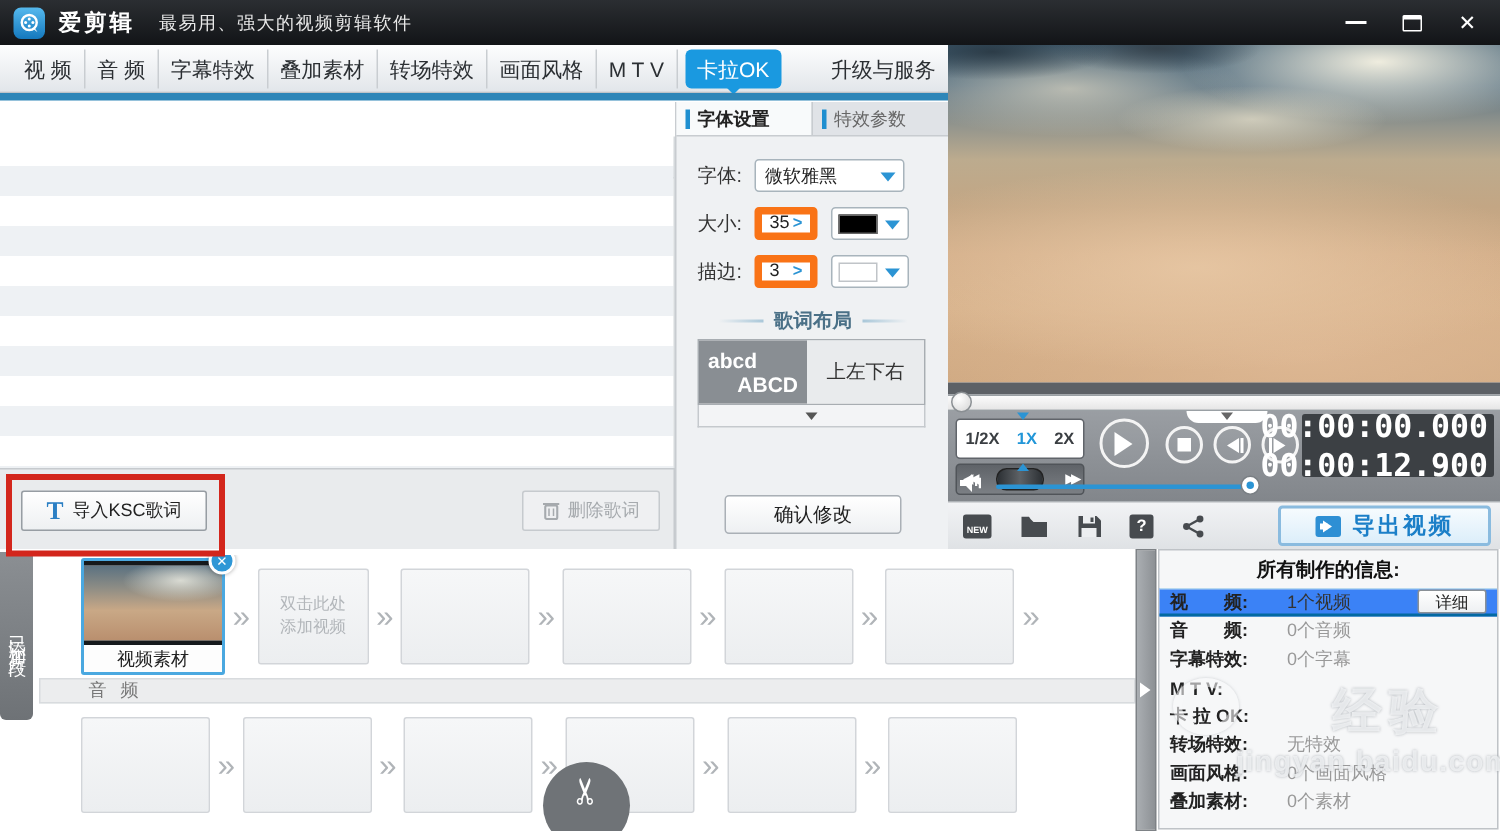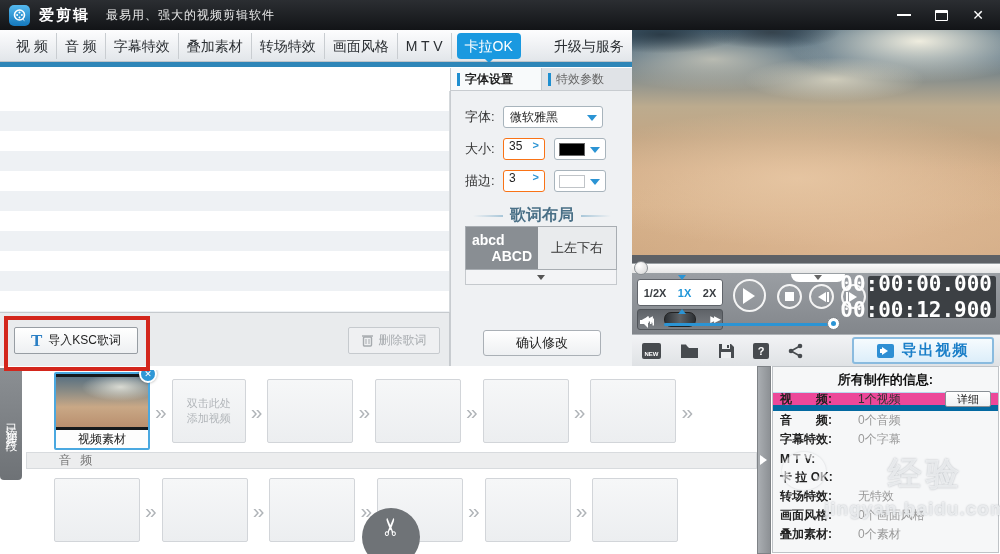--- a/index.html
+++ b/index.html
@@ -60,29 +60,29 @@
   .stab .bluebar { width:3px; height:13px; background:#1f8fd0; flex:0 0 auto; }
   .stab.active { background:#f8fafb; font-weight:bold; color:#222; }
   .stab.inactive { background:#e0e3e7; color:#666; border-left:1px solid #c8ccd0; }
   .frow { position:absolute; left:0; width:182px; height:22px; display:flex; align-items:center; }
   .frow .flabel { width:38px; margin-left:14px; font-size:13px; color:#333; }
   .row-font { top:38px; } .row-size { top:70px; } .row-stroke { top:102px; }
   .sel { height:22px; background:#fff; border:1px solid #a8b4bc; border-radius:3px;
     display:flex; align-items:center; font-size:12px; color:#222; padding-left:6px; }
   .sel-font { width:100px; }
   .dd-tri { margin-left:auto; margin-right:5px; width:0; height:0; border:5px solid transparent; border-top:6px solid #2b94d4; margin-top:6px; }
-  .spin { width:42px; height:22px; background:#fff; border:1px solid #f97316; border-radius:3px;
-    display:flex; align-items:flex-start; font-size:12px; color:#222; padding:0 5px; }
+  .spin { width:42px; height:22px; background:#fff; border:5px solid #f97316; border-radius:3px;
+    display:flex; align-items:flex-end; font-size:12px; color:#222; padding:0 5px; }
   .spin .arr { margin-left:auto; color:#2b94d4; font-weight:bold; font-size:11px; }
   .swatch { width:52px; height:22px; margin-left:9px; background:#fff; border:1px solid #a8b4bc; border-radius:3px;
     display:flex; align-items:center; padding-left:4px; }
   .chip { width:26px; height:13px; border:1px solid #666; }
   .chip.black { background:#000; } .chip.white { background:#fff; border-color:#c0c4c8; }
   .layout-head { position:absolute; top:137px; left:0; width:182px; display:flex; align-items:center; justify-content:center;
-    gap:7px; font-size:16px; font-weight:bold; color:#4a7087; }
+    gap:7px; font-size:13px; font-weight:bold; color:#4a7087; }
   .hl-l { width:30px; height:2px; background:linear-gradient(90deg,rgba(170,200,218,0),#a9c7d9); }
   .hl-r { width:30px; height:2px; background:linear-gradient(90deg,#a9c7d9,rgba(170,200,218,0)); }
   .layout-box { position:absolute; top:158px; left:14px; width:152px; height:44px; border:1px solid #a8adb2; display:flex; background:#fff; }
   .lb-left { width:72px; background:#898e93; color:#fff; font-weight:bold; font-size:14px; line-height:1.15;
     display:flex; flex-direction:column; justify-content:center; padding:0 6px; }
   .lb-left .l2 { align-self:flex-end; }
   .lb-right { flex:1; background:#e9ebed; display:flex; align-items:center; justify-content:center; font-size:13px; color:#333; }
   .layout-dd { position:absolute; top:202px; left:14px; width:152px; height:15px; background:#f3f4f6;
     border:1px solid #c5c9cd; border-top:none; display:flex; align-items:center; justify-content:center; }
   .sm-tri { width:0; height:0; border:4px solid transparent; border-top:5px solid #555; margin-top:4px; }
@@ -199,21 +199,21 @@
   .handle .tri { width:0; height:0; border:5px solid transparent; border-left:7px solid #fff; margin-left:4px; }
 
   
   .info { position:absolute; left:772px; top:366px; width:227px; height:187px;
     background:#f6f7f8; border:1px solid #bfc3c7; }
   .info-title { height:25px; display:flex; align-items:center; justify-content:center;
     font-size:13px; font-weight:bold; color:#111; }
   .irow { height:19px; display:flex; align-items:center; font-size:12px; padding:0 7px; }
   .irow .lab { font-weight:bold; color:#222; width:78px; white-space:pre; flex:0 0 auto; }
   .irow .val { color:#999; }
-  .irow.hl { background:#ec4899; border-top:1px solid #b9d9ef; border-bottom:6px solid #0369a1; }
+  .irow.hl { background:#3b82f6; border-top:1px solid #b9d9ef; border-bottom:2px solid #0369a1; }
   .irow.hl .val { color:#333; }
   .btn-detail { margin-left:auto; width:46px; height:16px; background:linear-gradient(#ffffff,#eef0f2);
     border:1px solid #8a9096; border-radius:2px; font-size:11px; color:#222;
     display:flex; align-items:center; justify-content:center; }
 
   
   .wm { position:absolute; z-index:30; pointer-events:none; font-weight:bold;
     color:rgba(245,247,248,.75); text-shadow:0 0 2px rgba(160,166,172,.8); }
   .wm-paw { position:absolute; left:782px; top:452px; width:44px; height:38px; border-radius:50%;
     border:6px solid rgba(248,249,250,.6); box-shadow:0 0 2px rgba(160,166,172,.5); z-index:30; pointer-events:none; }

